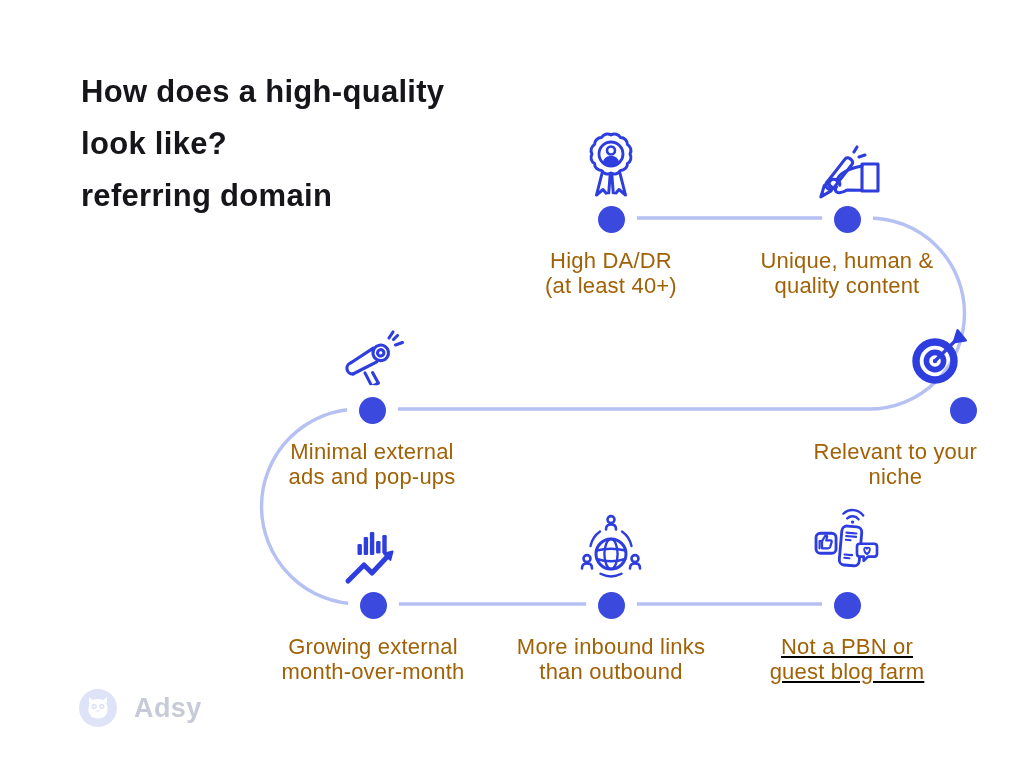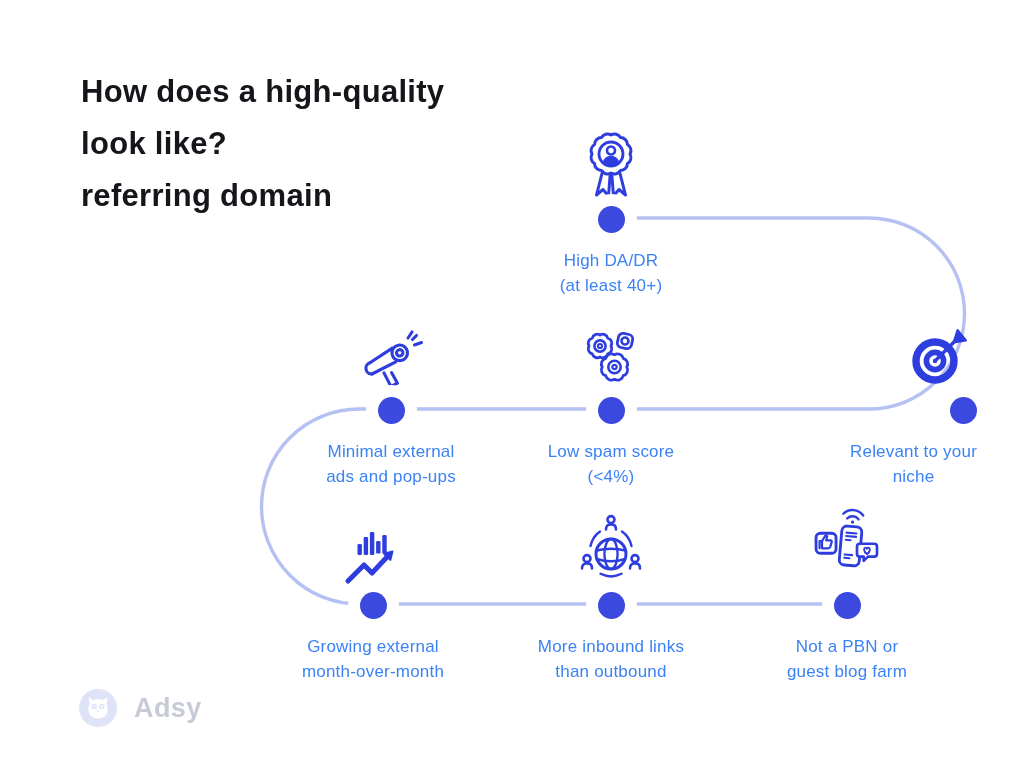--- a/index.html
+++ b/index.html
@@ -20,21 +20,21 @@
   .icon-box {
     height:80px; display:flex; align-items:flex-end; justify-content:center;
     margin-bottom:4px;
   }
   .dot {
     width:27px; height:27px; border-radius:50%;
     background:#3c49df; box-shadow:0 0 0 12px #ffffff;
   }
   .label {
     margin-top:15px; text-align:center; white-space:pre-line;
-    font-size:17px; line-height:25px; color:#3b82f6; letter-spacing:0.2px;
+    font-size:22px; line-height:25px; color:#a16207; letter-spacing:0.2px;
   }
   .brand {
     position:absolute; left:55px; top:689px; z-index:3;
     display:flex; align-items:center; gap:17px;
   }
   .brand-circle {
     width:38px; height:38px; border-radius:50%; background:#dfe3f8;
     display:flex; align-items:center; justify-content:center;
   }
   .brand-name {
@@ -70,22 +70,44 @@
           <circle class="st" stroke-width="2.6" cy="-3.5" r="4"></circle>
           <path fill="#2e3ddd" d="M -8.3 8.7 C -7.2 3.6 -4 1.9 0 1.9 C 4 1.9 7.2 3.6 8.3 8.7 A 12 12 0 0 1 -8.3 8.7 Z"></path>
         </g>
       </svg>
     </div>
     <div class="dot"></div>
     <div class="label">High DA/DR
 (at least 40+)</div>
   </div>
 
-
-  <div class="node" style="left:367px; top:313px;">
+  <div class="node" style="left:823px; top:122px;">
+    <div class="icon-box">
+      <svg width="84" height="62" viewBox="-42 -42 84 62">
+        <g class="st" stroke-width="3.1">
+          <g transform="translate(-26,15) rotate(38)">
+            <rect x="-4.4" y="-48" width="8.8" height="37" rx="3.4"></rect>
+            <path d="M -4.4 -14.5 H 4.4"></path>
+            <path d="M -4.4 -11 L -0.2 0 L 4.2 -11"></path>
+            <path fill="#2e3ddd" stroke-width="1" d="M -1.8 -4.5 L 1.6 -4.5 L 0 0 Z"></path>
+          </g>
+          <path d="M 7 -30 L 10 -35"></path>
+          <path d="M 12 -25 L 18 -27"></path>
+          <path d="M 15 -16 C 7 -14.5 1 -12.5 -3.5 -9.5 C -7.5 -7 -9.5 -4 -10 -1.5 C -14.5 -4.5 -19.5 -1 -17.5 3.5 C -16.2 6.3 -12.8 6.8 -10.5 5 C -12.8 7.5 -11.3 11 -7.5 10.8 C -4.5 10.6 -2 9.3 0 8 L 15 8.2"></path>
+          <path d="M -10 -1.5 Q -6.5 0 -7.3 3.2"></path>
+          <rect x="15" y="-18" width="16" height="27"></rect>
+        </g>
+      </svg>
+    </div>
+    <div class="dot"></div>
+    <div class="label">Unique, human &amp;
+quality content</div>
+  </div>
+
+  <div class="node" style="left:348px; top:313px;">
     <div class="icon-box">
       <svg width="80" height="72" viewBox="-40 -40 80 72">
         <g class="st" stroke-width="3.1">
           <g transform="rotate(-10)">
             <path d="M -21 -2 L 3.5 -12.5"></path>
             <path d="M -21 9.5 L 4.5 1.8"></path>
             <path d="M -21 -2 A 5.8 5.8 0 0 0 -21 9.5"></path>
             <circle cx="10" cy="-6.5" r="7.8"></circle>
             <circle cx="10" cy="-6.5" r="3.2"></circle>
             <path d="M -9 10.5 L -4.5 25 L 2.5 23 L -1.5 11.5"></path>
@@ -94,43 +116,20 @@
           <path d="M 23.5 -16 L 30.5 -18.5"></path>
           <path d="M 21.5 -21.5 L 25.5 -25.5"></path>
         </g>
       </svg>
     </div>
     <div class="dot"></div>
     <div class="label">Minimal external
 ads and pop-ups</div>
   </div>
 
-  <div class="node" style="left:587px; top:313px;">
-    <div class="icon-box">
-      <svg width="78" height="74" viewBox="-39 -37 78 74">
-        <g transform="translate(-11,-10)">
-          <path class="st" fill="#ffffff" stroke-width="2.8" d="M11 0 A5.2 5.2 0 0 1 7.78 7.78 A5.2 5.2 0 0 1 0 11 A5.2 5.2 0 0 1 -7.78 7.78 A5.2 5.2 0 0 1 -11 0 A5.2 5.2 0 0 1 -7.78 -7.78 A5.2 5.2 0 0 1 0 -11 A5.2 5.2 0 0 1 7.78 -7.78 A5.2 5.2 0 0 1 11 0 Z"></path>
-          <circle class="st" stroke-width="2.6" r="5.6"></circle>
-          <circle class="st" stroke-width="2.2" r="2"></circle>
-        </g>
-        <g transform="translate(14,-15) rotate(12)">
-          <rect class="st" fill="#ffffff" stroke-width="2.8" x="-7.2" y="-7.2" width="14.4" height="14.4" rx="4.6"></rect>
-          <circle class="st" stroke-width="2.6" r="3.5"></circle>
-        </g>
-        <g transform="translate(3.5,11)">
-          <path class="st" fill="#ffffff" stroke-width="2.8" d="M12.3 0 A5.8 5.8 0 0 1 8.7 8.7 A5.8 5.8 0 0 1 0 12.3 A5.8 5.8 0 0 1 -8.7 8.7 A5.8 5.8 0 0 1 -12.3 0 A5.8 5.8 0 0 1 -8.7 -8.7 A5.8 5.8 0 0 1 0 -12.3 A5.8 5.8 0 0 1 8.7 -8.7 A5.8 5.8 0 0 1 12.3 0 Z"></path>
-          <circle class="st" stroke-width="2.6" r="6.2"></circle>
-          <circle class="st" stroke-width="2.2" r="2.2"></circle>
-        </g>
-      </svg>
-    </div>
-    <div class="dot"></div>
-    <div class="label">Low spam score
-(&lt;4%)</div>
-  </div>
 
   <div class="node" style="left:823px; top:313px;align-items:flex-end;">
     <div class="icon-box">
       <svg width="84" height="78" viewBox="-42 -40 84 78">
         <circle class="st" stroke-width="7.4" cy="6" r="19"></circle>
         <circle class="st" stroke-width="5.6" cy="6" r="8.6"></circle>
         <circle fill="#2e3ddd" cy="6" r="2.2"></circle>
         <path class="st" stroke-width="3.4" d="M 0 6 L 20 -14"></path>
         <polygon fill="#2e3ddd" stroke="#2e3ddd" stroke-width="2" stroke-linejoin="round" points="18.5,-12.5 31,-14.5 22.5,-25"></polygon>
       </svg>
@@ -183,21 +182,21 @@
           <path stroke-width="2.4" d="M 20.5 -4 A 23.5 23.5 0 0 0 11 -18.5"></path>
           <path stroke-width="2.4" d="M -10.5 23.8 A 23.5 23.5 0 0 0 10.5 23.8"></path>
         </g>
       </svg>
     </div>
     <div class="dot"></div>
     <div class="label">More inbound links
 than outbound</div>
   </div>
 
-  <div class="node" style="left:823px; top:508px;">
+  <div class="node" style="left:823px; top:508px;text-decoration:underline;">
     <div class="icon-box">
       <svg width="80" height="80" viewBox="-40 -42 80 84">
         <g class="st">
           <g transform="rotate(5)">
             <circle fill="#2e3ddd" stroke="none" cx="3.5" cy="-27.5" r="1.7"></circle>
             <path stroke-width="2.5" d="M -2.5 -31 A 8 8 0 0 1 9.5 -31"></path>
             <path stroke-width="2.5" d="M -7 -35.5 A 14 14 0 0 1 14 -35.5"></path>
             <rect fill="#ffffff" stroke-width="3" x="-7" y="-23" width="21" height="41" rx="5.5"></rect>
             <path stroke-width="2.2" d="M -2 -16 H 8.5 M -2 -12.5 H 8.5 M -2 -8.5 H 3 M -2 7 H 6 M -2 10.5 H 3.5"></path>
           </g>

